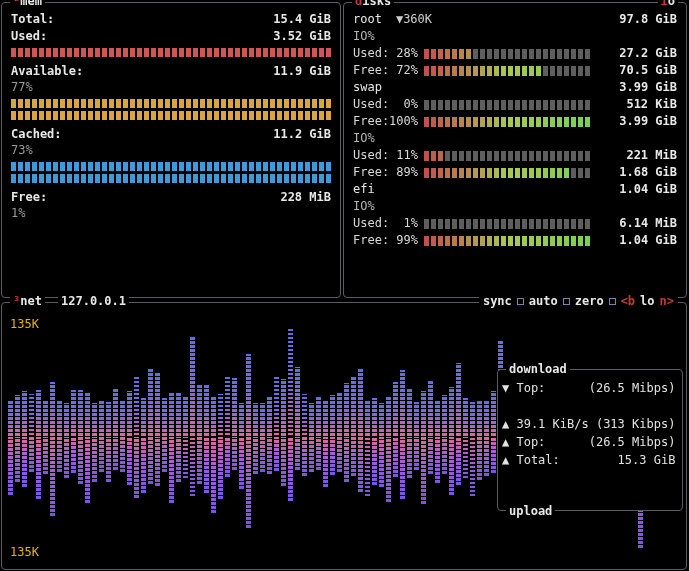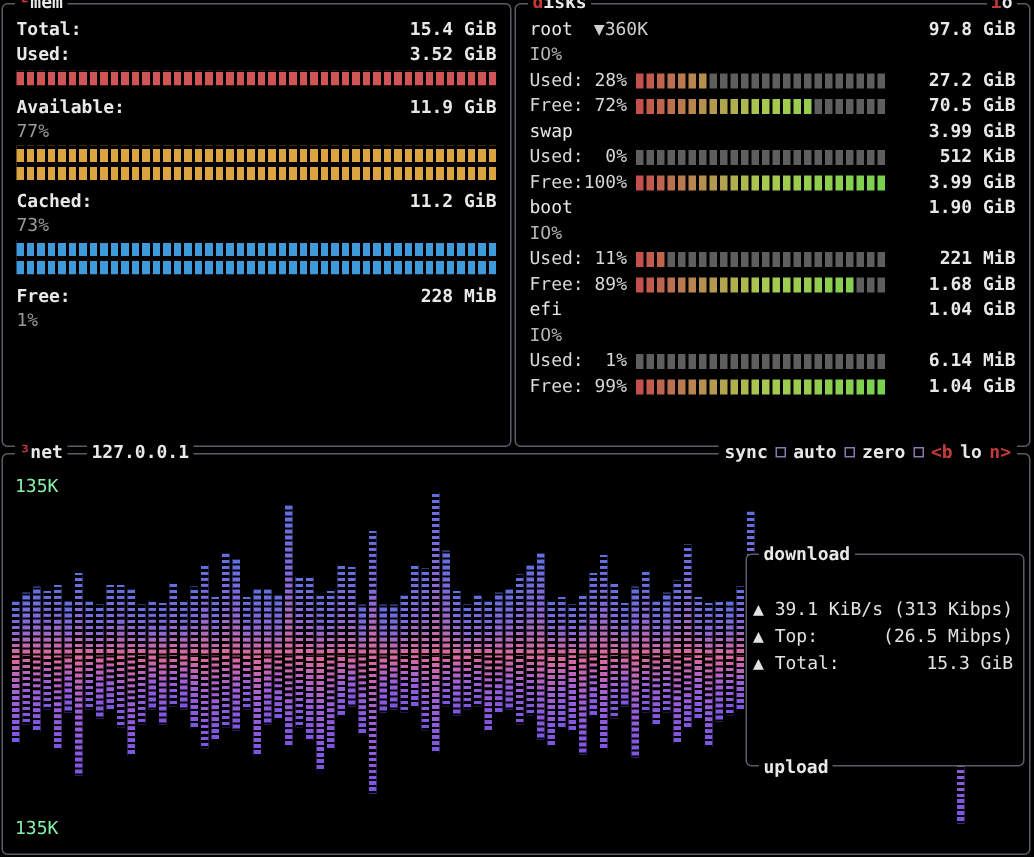--- a/index.html
+++ b/index.html
@@ -29,21 +29,21 @@
   .dname{font-weight:normal}
   .dio-rate{margin-left:14px;color:#cfcfcf}
   .dsize,.dval{margin-left:auto;font-weight:bold}
   .diorow{color:#b5b5b5}
   .dlabel{white-space:pre;color:#d8d8d8}
   .meter{display:flex;gap:2px;margin-left:6px}
   .meter i{width:5px;height:10px;flex:none}
   
   .net-ctl{position:absolute;top:-10px;right:8px;background:#000;padding:0 4px;display:flex;align-items:center;gap:5px;font-weight:bold;line-height:16px;white-space:pre}
   .tbox{width:7px;height:7px;border:1px solid #8a7ab0;display:inline-block}
-  .axis{position:absolute;left:8px;color:#86efac;z-index:3;line-height:14px}
+  .axis{position:absolute;left:8px;color:#eab308;z-index:3;line-height:14px}
   #net-graph{position:absolute;left:6px;right:6px;top:14px;bottom:12px;overflow:hidden;z-index:1}
   .gdown,.gup{position:absolute;left:0;right:0;height:50%;display:flex}
   .gdown{top:0;align-items:flex-end}
   .gup{top:50%;align-items:flex-start}
   .gc{flex:none;width:5px;margin-right:2px}
   .gdown .gc{background-image:repeating-linear-gradient(0deg,#000 0 1.5px,transparent 1.5px 4px),
              linear-gradient(to top,var(--net-center,#e06a9a),var(--net-down-mid,#8a68d8) 45%,var(--net-down-top,#5f70e0))}
   .gup .gc{background-image:repeating-linear-gradient(0deg,#000 0 1.5px,transparent 1.5px 4px),
            linear-gradient(to bottom,var(--net-center,#e06a9a),var(--net-up-mid,#a060d8) 45%,var(--net-up-top,#7a55e0))}
   #net-panel{position:absolute;right:3px;top:66px;width:186px;height:142px;border:1px solid var(--border,#5c5c64);
@@ -220,24 +220,20 @@
           <i style="background: rgb(142, 206, 79);"></i>
           <i style="background: rgb(138, 207, 79);"></i>
           <i style="background: rgb(134, 208, 79);"></i>
           <i style="background: rgb(130, 208, 79);"></i>
           <i style="background: rgb(125, 209, 79);"></i>
           <i style="background: rgb(121, 210, 79);"></i>
         </div>
       <span class="dval">3.99 GiB</span>
     </div>
 
-    <div class="drow">
-      <span class="dname">boot</span>
-      <span class="dsize">1.90 GiB</span>
-    </div>
     <div class="drow diorow">
         <span>IO%</span>
       </div>
     <div class="drow">
       <span class="dlabel">Used: 11%</span>
       <div class="meter">
           <i style="background: rgb(196, 80, 77);"></i>
           <i style="background: rgb(194, 91, 77);"></i>
           <i style="background: rgb(191, 101, 77);"></i>
           <i style="background: var(--meter-empty);"></i>
@@ -574,18 +570,19 @@
         <i class="gc" style="height: 28.5%;"></i>
         <i class="gc" style="height: 47.2%;"></i>
         <i class="gc" style="height: 32.6%;"></i>
         <i class="gc" style="height: 50.8%;"></i>
       </div>
   </div>
 
   <div id="net-panel">
     <div class="ptitle pt-top">download</div>
     <div class="ptitle pt-bottom">upload</div>
+    <div class="pline">▼ Top:      (26.5 Mibps)</div>
     <div class="pline"></div>
     <div class="pline">▲ 39.1 KiB/s (313 Kibps)</div>
     <div class="pline">▲ Top:      (26.5 Mibps)</div>
     <div class="pline">▲ Total:        15.3 GiB</div>
   </div>
 </div>
 
 </body></html>

